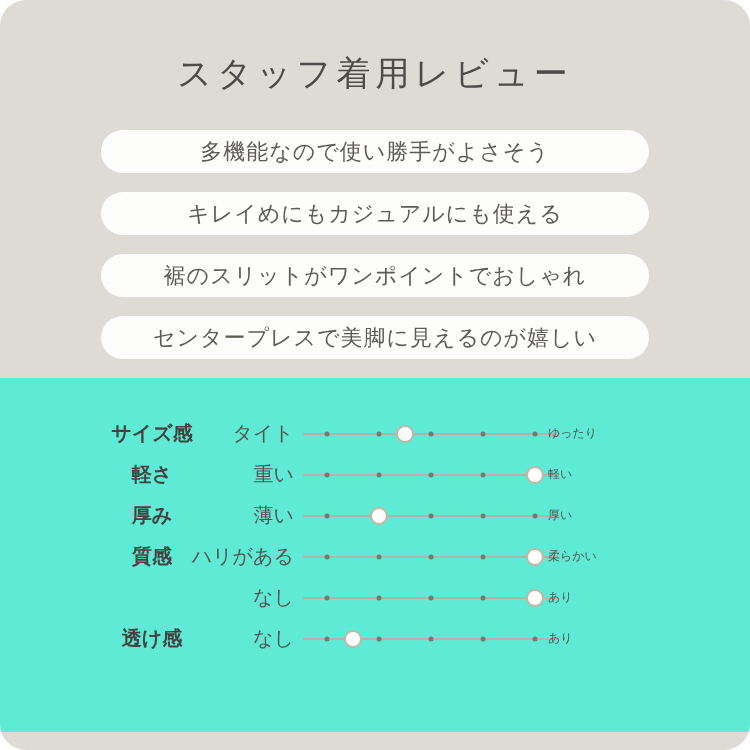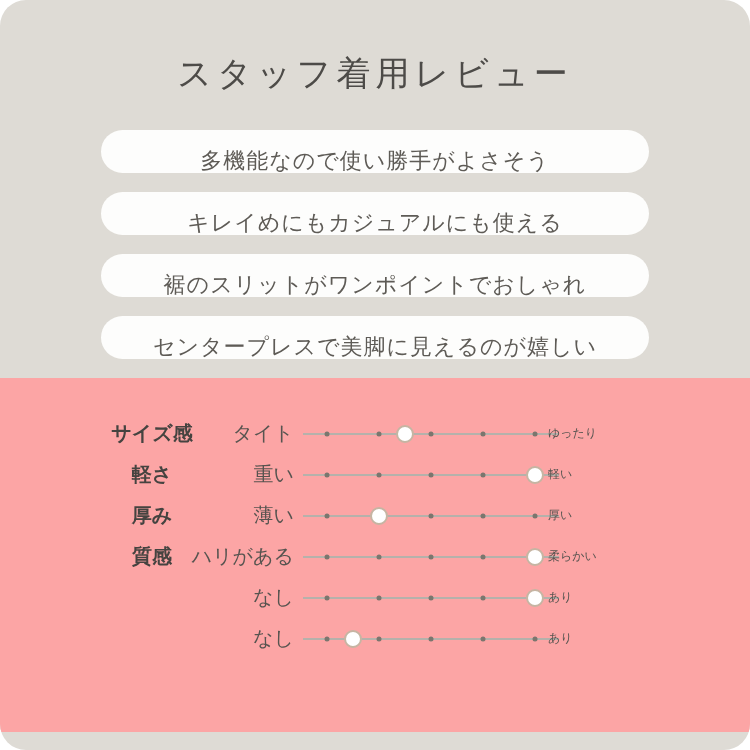--- a/index.html
+++ b/index.html
@@ -37,28 +37,27 @@
     border-radius: 22px;
     text-align: center;
   }
   .pill-text {
     display: inline-block;
     line-height: 43px;
     font-size: 22px;
     letter-spacing: 1px;
     color: #5e5b56;
     white-space: nowrap;
-    margin-top: 9px;
   }
   
   .band {
     margin-top: 10px;
     width: 750px;
     height: 319px;
-    background: #fca5a5;
+    background: #5eead4;
     padding-top: 35px;
     box-sizing: content-box;
   }
   .rrow {
     position: relative;
     width: 750px;
     height: 41px;
   }
   .rlabel {
     position: absolute;
@@ -201,20 +200,21 @@
           <div class="track-line"></div>
           <span class="dot" style="left: 24px;"></span>
           <span class="dot" style="left: 76px;"></span>
           <span class="dot" style="left: 128px;"></span>
           <span class="dot" style="left: 180px;"></span>
           <span class="marker" style="left: 232px;"></span>
         </div>
       <span class="rmax">あり</span>
     </div>
     <div class="rrow">
+      <span class="rlabel">透け感</span>
       <span class="rmin">なし</span>
       <div class="track">
           <div class="track-line"></div>
           <span class="dot" style="left: 24px;"></span>
           <span class="dot" style="left: 76px;"></span>
           <span class="dot" style="left: 128px;"></span>
           <span class="dot" style="left: 180px;"></span>
           <span class="dot" style="left: 232px;"></span>
           <span class="marker" style="left: 50px;"></span>
         </div>

